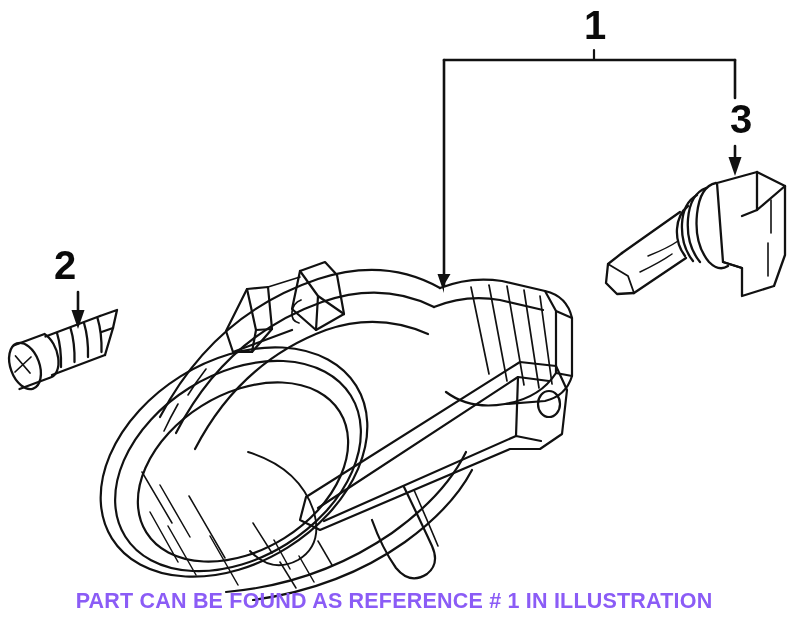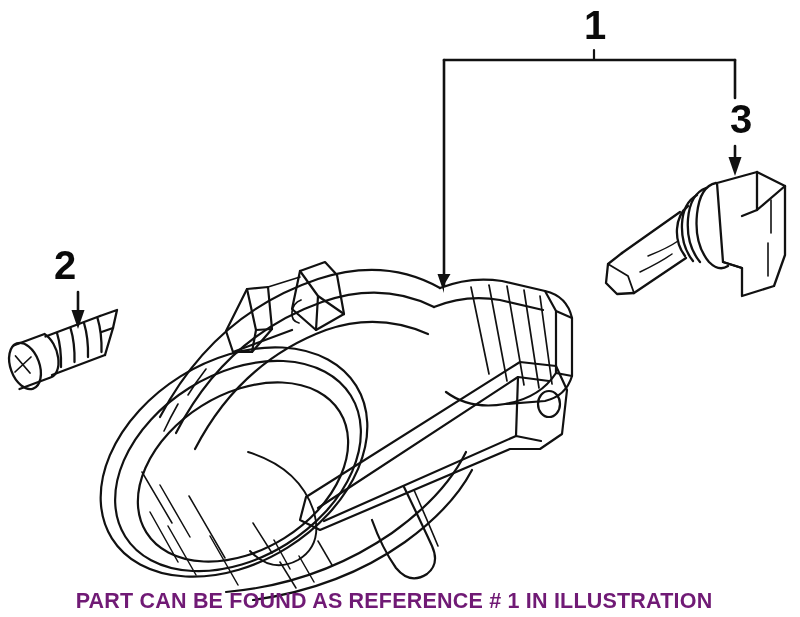--- a/index.html
+++ b/index.html
@@ -36,21 +36,21 @@
   .footer-note {
     position: absolute;
     left: 0;
     top: 588px;
     width: 788px;
     text-align: center;
     font-family: "Liberation Sans", sans-serif;
     font-weight: 700;
     font-size: 21.5px;
     letter-spacing: 0.2px;
-    color: #701a75;
+    color: #8b5cf6;
     white-space: nowrap;
     line-height: 26px;
     pointer-events: none;
   }
 </style>
 </head>
 <body>
 
 <div id="stage">
 

